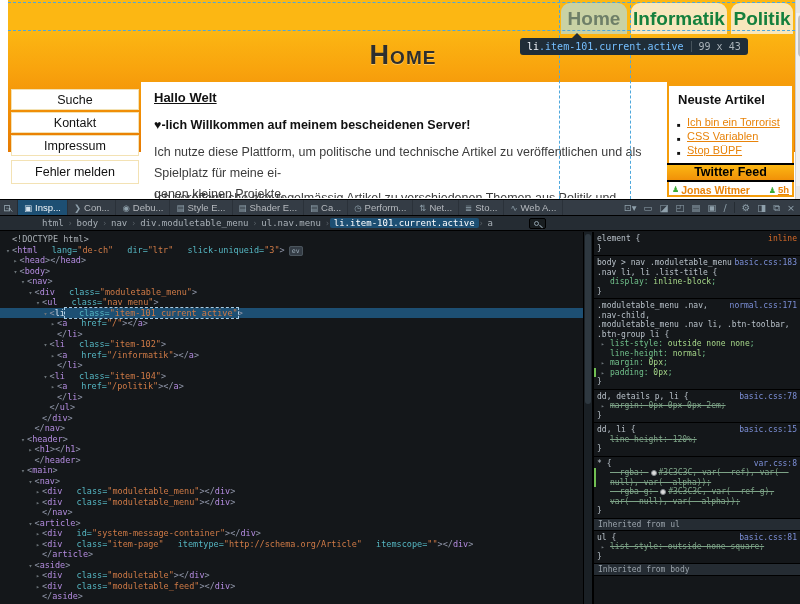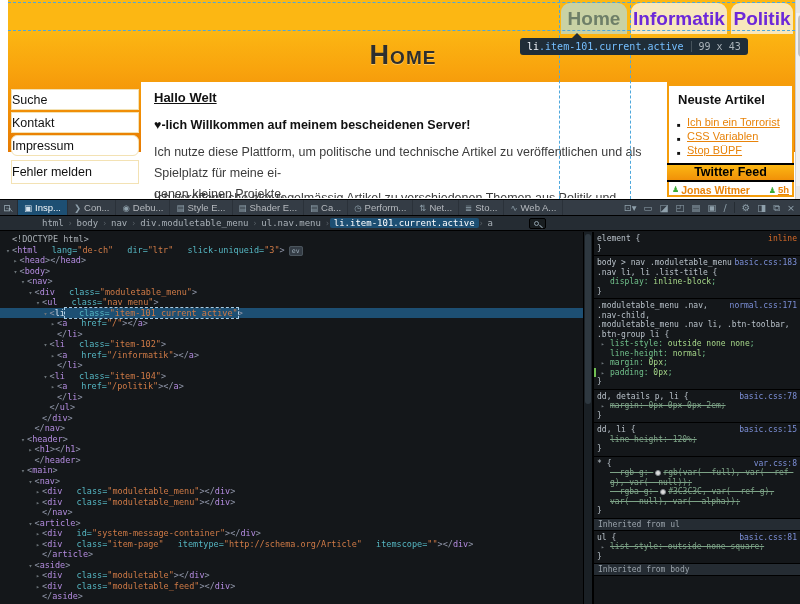--- a/index.html
+++ b/index.html
@@ -6,42 +6,42 @@
   html,body { width: 800px; height: 604px; }
   body { position: relative; overflow: hidden; font-family: "Liberation Sans", sans-serif; background:#fff; }
 
   
   #page { position:absolute; left:8px; top:0; width:800px; height:152px;
     background: linear-gradient(180deg,#fcb713 0px,#fcb713 30px,#f9a40d 45%,#ef8a05 78%,#e67a02 100%); }
   .white-main { position:absolute; left:133px; top:82px; width:526px; height:117px; background:#fff; }
 
   .ptabs { position:absolute; left:553px; top:3px; display:flex; gap:4px; }
   .ptab { height:31px; border-radius:9px 9px 0 0; font-weight:bold; font-size:19px; text-align:center;
-    line-height:31px; background:#f8e7bc; color:#6d28d9; }
+    line-height:31px; background:#f8e7bc; color:#15803d; }
   .ptab:nth-child(1){ width:66px; background:#c9d2a4; color:#6e7f68; }
   .ptab:nth-child(2){ width:96px; }
   .ptab:nth-child(3){ width:62px; }
 
   .guide-h { position:absolute; left:0; width:787px; border-top:1px dashed #4da7dc; pointer-events:none; }
   .guide-v { position:absolute; top:0; height:199px; border-left:1px dashed #4da7dc; pointer-events:none; }
 
   .tooltip { position:absolute; left:512px; top:38px; height:17px; background:#1f2d38; border-radius:3px;
     display:flex; align-items:center; padding:0 7px; font-size:10px; font-family:"DejaVu Sans Mono",monospace; z-index:9; }
   .tooltip::before { content:""; position:absolute; top:-5px; left:52px; border:5px solid transparent;
     border-top:none; border-bottom:5px solid #1f2d38; }
   .tt-tag { color:#eef4f9; } .tt-cls { color:#75bfff; }
   .tt-dims { color:#aab3ba; border-left:1px solid #46535c; margin-left:7px; padding-left:7px; }
 
   .page-title { position:absolute; left:0; top:40px; width:790px; text-align:center; font-weight:bold;
     font-size:27px; font-variant:small-caps; color:#2e2e2e; letter-spacing:1px; text-shadow:0 1px 0 rgba(255,230,160,.55); }
 
   .sbtn { position:absolute; left:3px; width:128px; height:21px; background:#fff; border:1px solid #f3e2b4;
-    font-size:12.5px; color:#111; line-height:20px; }
+    text-align:center; font-size:12.5px; color:#111; line-height:20px; }
   .sbtn:nth-of-type(1){ top:89px; } .sbtn:nth-of-type(2){ top:112px; }
-  .sbtn:nth-of-type(3){ top:135px;border-radius:6px; } .sbtn:nth-of-type(4){ top:160px; height:24px; line-height:23px; }
+  .sbtn:nth-of-type(3){ top:135px; } .sbtn:nth-of-type(4){ top:160px; height:24px; line-height:23px; }
 
   .art-h1 { position:absolute; left:146px; top:90px; font-size:13px; font-weight:bold; text-decoration:underline; color:#111; }
   .art-h2 { position:absolute; left:146px; top:118px; font-size:12.5px; font-weight:bold; color:#111; }
   .art-p  { position:absolute; left:146px; top:142px; width:505px; font-size:12.5px; color:#3c3c3c; line-height:21px; white-space:pre-line; }
   .art-clip { position:absolute; left:146px; top:191px; width:505px; height:7px; overflow:hidden;
     font-size:12.5px; color:#3c3c3c; }
 
   .aside-box { position:absolute; left:659px; top:84px; width:127px; height:113px; background:#fff;
     border:2px solid #f59d0b; }
   .aside-h { font-size:13px; font-weight:bold; color:#111; padding:6px 0 0 9px; }
@@ -305,21 +305,21 @@
         </div>
         <div class="rule">
           <span class="origin">basic.css:15</span>
           <div class="selline">dd, li {</div>
           <div class="prop struck"><span class="pname">line-height</span><span class="pc">: </span><span class="pval">120%</span><span class="pc">;</span></div>
           <div class="rclose">}</div>
         </div>
         <div class="rule">
           <span class="origin">var.css:8</span>
           <div class="selline">* {</div>
-          <div class="prop struck"><span class="pname">--rgb-g</span><span class="pc">: </span><span class="swatch"></span><span class="pval">rgb(var(--full), var(--ref-g), var(--null))</span><span class="pc">;</span></div>
+          <div class="prop struck green"><span class="pname">--rgba</span><span class="pc">: </span><span class="swatch"></span><span class="pval">#3C3C3C, var(--ref), var(--null), var(--alpha))</span><span class="pc">;</span></div>
           <div class="prop struck"><span class="pname">--rgba-g</span><span class="pc">: </span><span class="swatch"></span><span class="pval">#3C3C3C, var(--ref-g), var(--null), var(--alpha))</span><span class="pc">;</span></div>
           <div class="rclose">}</div>
         </div>
         <div class="inh-header">Inherited from ul</div>
         <div class="rule">
           <span class="origin">basic.css:81</span>
           <div class="selline">ul {</div>
           <div class="prop struck"><span class="tw">▸</span><span class="pname">list-style</span><span class="pc">: </span><span class="pval">outside none square</span><span class="pc">;</span></div>
           <div class="rclose">}</div>
         </div>

